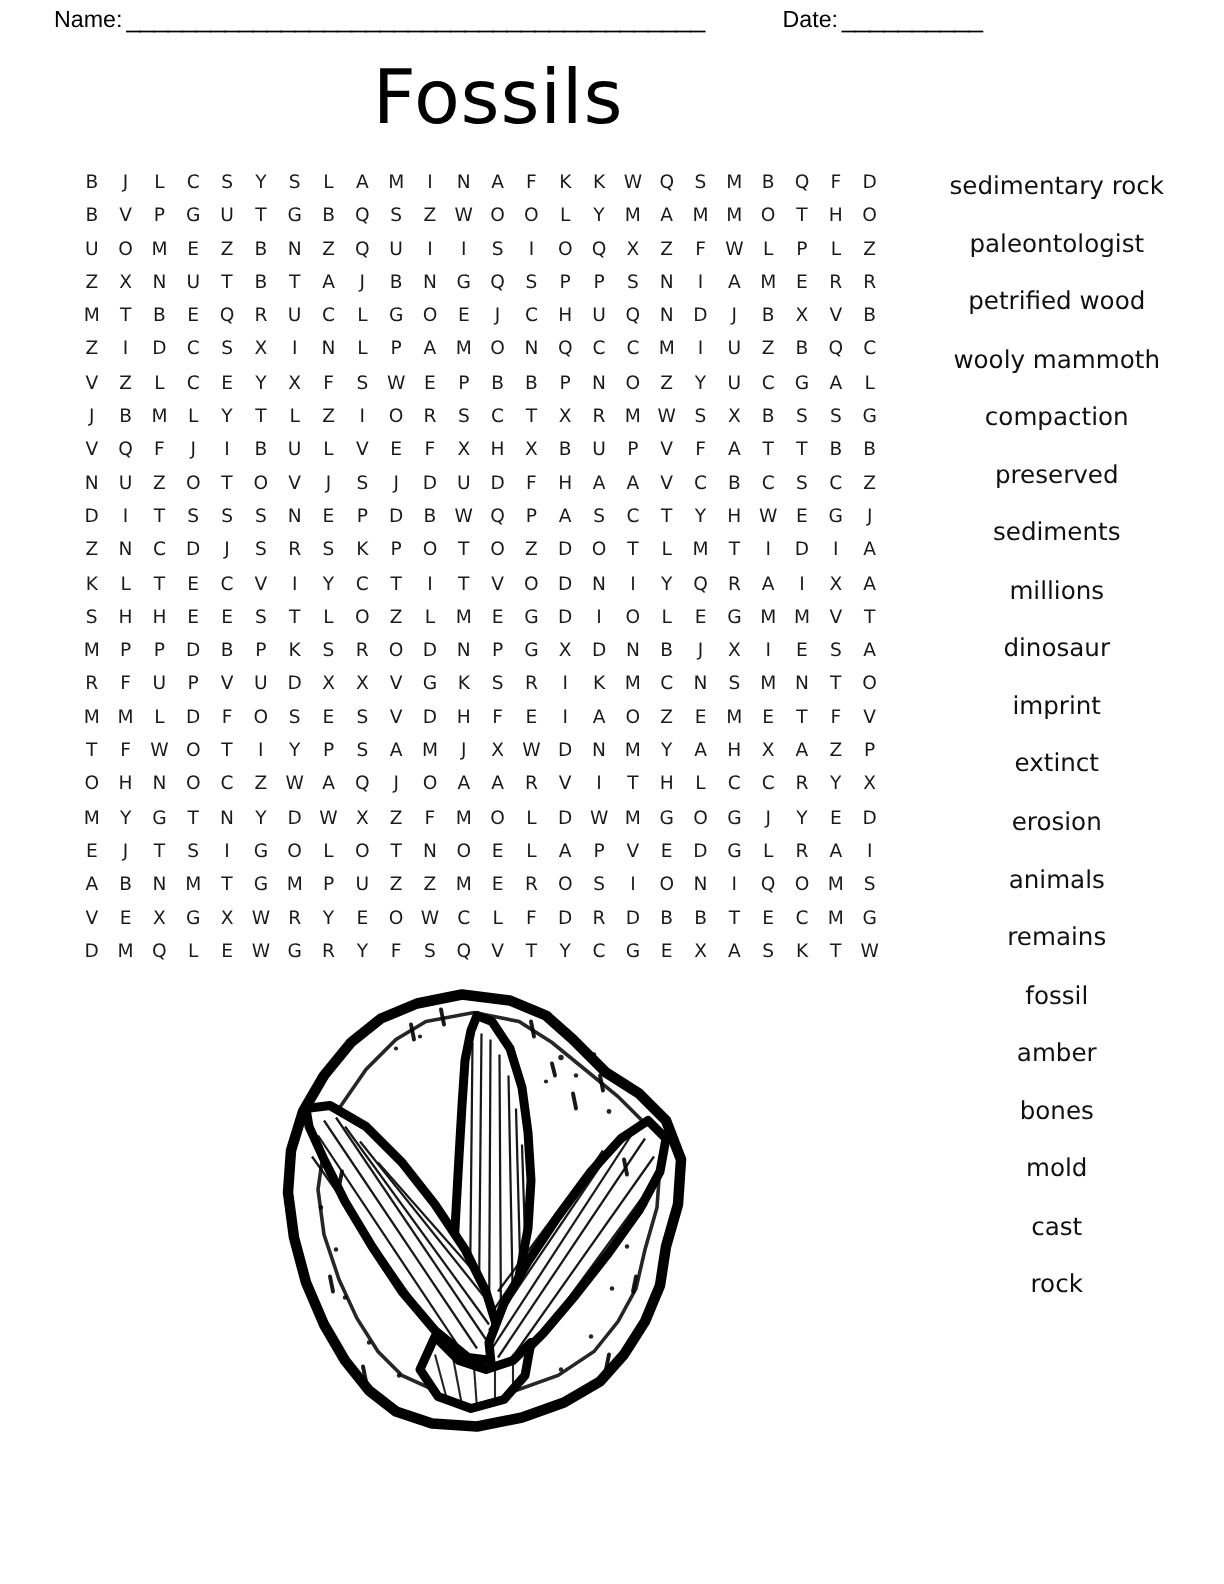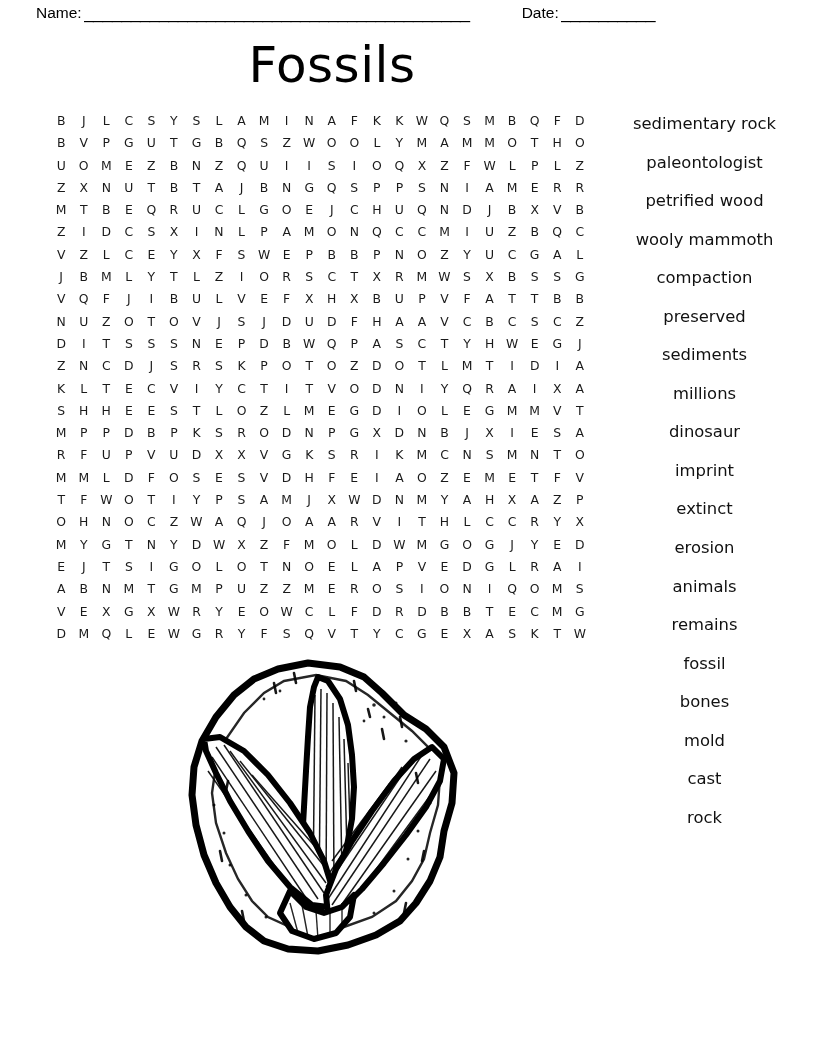--- a/index.html
+++ b/index.html
@@ -703,20 +703,21 @@
     <div class="word-item">preserved</div>
     <div class="word-item">sediments</div>
     <div class="word-item">millions</div>
     <div class="word-item">dinosaur</div>
     <div class="word-item">imprint</div>
     <div class="word-item">extinct</div>
     <div class="word-item">erosion</div>
     <div class="word-item">animals</div>
     <div class="word-item">remains</div>
     <div class="word-item">fossil</div>
+    <div class="word-item">amber</div>
     <div class="word-item">bones</div>
     <div class="word-item">mold</div>
     <div class="word-item">cast</div>
     <div class="word-item">rock</div>
   </div>
 
 <div id="fossil-illustration">
   <svg viewBox="0 0 300 310" xmlns="http://www.w3.org/2000/svg">
     <g>
 

